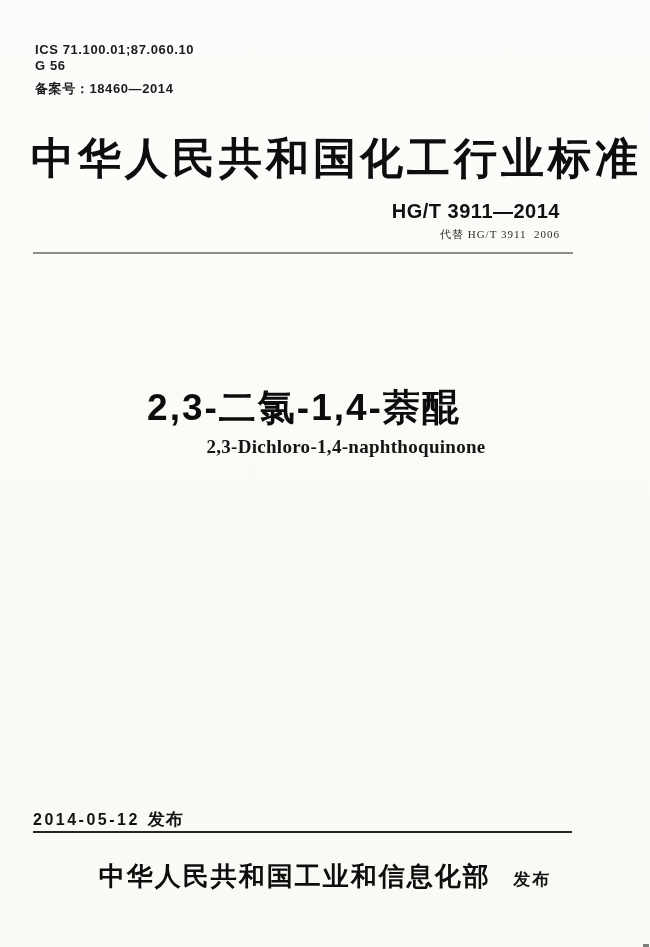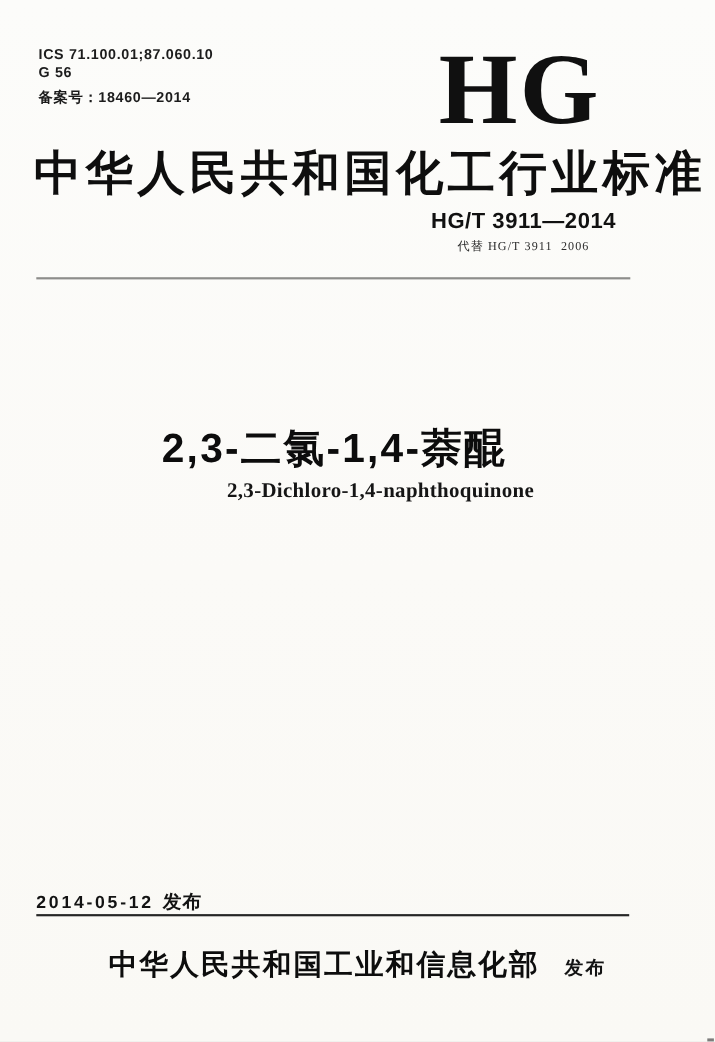--- a/index.html
+++ b/index.html
@@ -61,22 +61,22 @@
     line-height: 50px;
     letter-spacing: 4px;
     white-space: nowrap;
     color: #0e0e0e;
   }
 
   
   .standard-no-block {
     position: absolute;
     right: 90px;
-    top: 190px;
-    text-align: center;
+    top: 200px;
+    text-align: right;
   }
   .standard-no {
     font-family: "Liberation Sans", "DejaVu Sans", sans-serif;
     font-weight: bold;
     font-size: 20px;
     line-height: 22px;
     letter-spacing: 0.5px;
     color: #111;
   }
   .replaces {
@@ -206,21 +206,20 @@
 <body>
 
 <div class="page">
 
   <div class="meta-block">
     <div class="meta-line">ICS 71.100.01;87.060.10</div>
     <div class="meta-line">G 56</div>
     <div class="meta-line meta-record">备案号：18460—2014</div>
   </div>
 
-  <div class="hg-logo">HG</div>
 
   <div class="standard-type">中华人民共和国化工行业标准</div>
 
   <div class="standard-no-block">
     <div class="standard-no">HG/T 3911—2014</div>
     <div class="replaces">代替 HG/T 3911  2006</div>
   </div>
 
   <div class="rule-top"></div>
 

